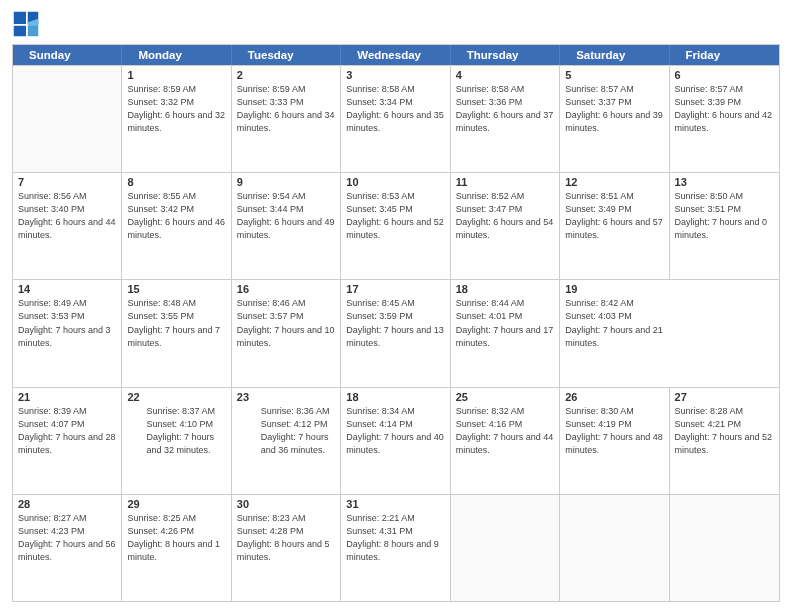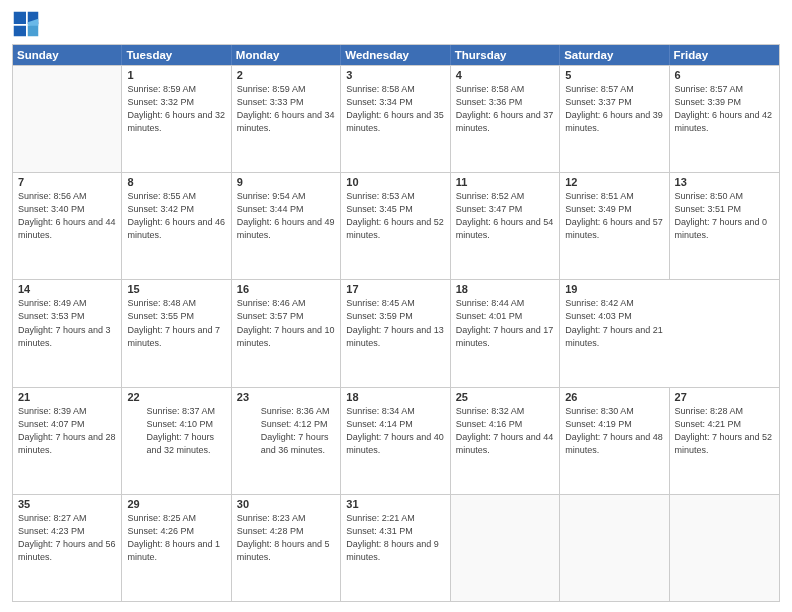--- a/index.html
+++ b/index.html
@@ -59,21 +59,21 @@
     }
     .cal-header {
       display: grid;
       grid-template-columns: repeat(7, 1fr);
       background-color: #3c6eb5;
     }
     .cal-header-cell {
       color: #fff;
       font-size: 11.5px;
       font-weight: bold;
-      padding: 4px 4px;
+      padding: 4px 16px;
       border-right: 1px solid #5580c0;
     }
     .cal-header-cell:last-child { border-right: none; }
     .cal-body {
       flex: 1;
       display: flex;
       flex-direction: column;
     }
     .cal-row {
       display: grid;
@@ -124,22 +124,22 @@
     </div>
     <div class="title-block">
       <div class="month-title"></div>
       <div class="location-title"></div>
     </div>
   </div>
 
   <div class="calendar">
     <div class="cal-header">
     <div class="cal-header-cell">Sunday</div>
+        <div class="cal-header-cell">Monday</div>
         <div class="cal-header-cell">Tuesday</div>
-        <div class="cal-header-cell">Monday</div>
         <div class="cal-header-cell">Wednesday</div>
         <div class="cal-header-cell">Thursday</div>
         <div class="cal-header-cell">Saturday</div>
         <div class="cal-header-cell">Friday</div>
       </div>
     <div class="cal-body">
     <div class="cal-row">
           <div class="cal-cell empty"></div>
           <div class="cal-cell">
             <div class="day-num">1</div>
@@ -299,21 +299,21 @@
           </div>
           <div class="cal-cell">
             <div class="day-num">27</div>
             <div class="day-info" style="white-space: pre-line;">Sunrise: 8:28 AM
 Sunset: 4:21 PM
 Daylight: 7 hours and 52 minutes.</div>
           </div>
         </div>
         <div class="cal-row">
           <div class="cal-cell">
-            <div class="day-num">35</div>
+            <div class="day-num">28</div>
             <div class="day-info" style="white-space: pre-line;">Sunrise: 8:27 AM
 Sunset: 4:23 PM
 Daylight: 7 hours and 56 minutes.</div>
           </div>
           <div class="cal-cell">
             <div class="day-num">29</div>
             <div class="day-info" style="white-space: pre-line;">Sunrise: 8:25 AM
 Sunset: 4:26 PM
 Daylight: 8 hours and 1 minute.</div>
           </div>

